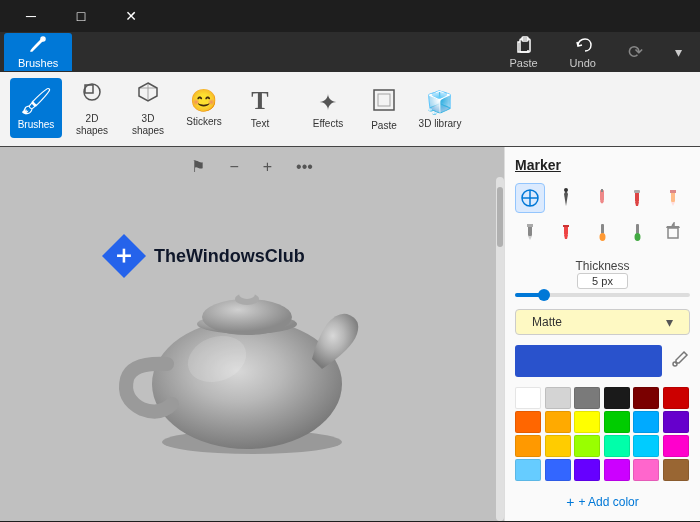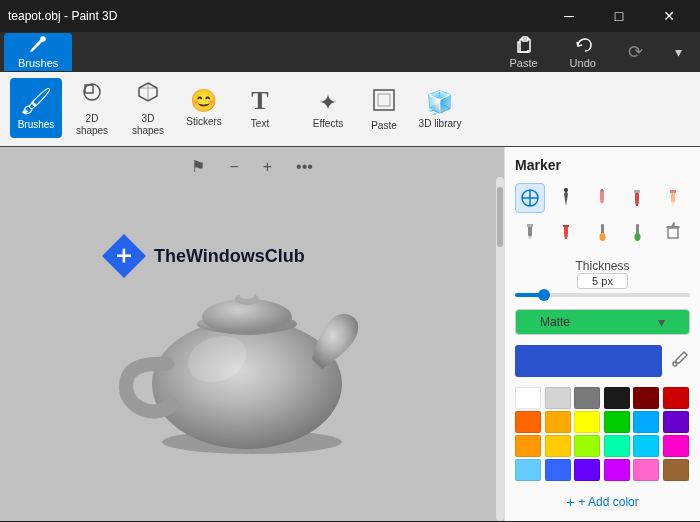--- a/index.html
+++ b/index.html
@@ -113,21 +113,21 @@
       display: flex; align-items: center; gap: 8px;
     }
 
     .right-panel {
       width: 196px;
       background: #fafafa;
       border-left: 1px solid #ddd;
       padding: 10px;
       overflow-y: auto;
     }
-    .panel-title { font-size: 14px; font-weight: 600; color: #222; margin-bottom: 10px; }
+    .panel-title { font-size: 14px; font-weight: 600; color: #222; margin-bottom: 10px; text-decoration: underline; }
 
     .brush-icons-grid {
       display: grid;
       grid-template-columns: repeat(5, 1fr);
       gap: 4px;
       margin-bottom: 12px;
     }
     .brush-icon-btn {
       width: 30px; height: 30px;
       background: transparent; border: 1px solid transparent;
@@ -150,22 +150,22 @@
     .thickness-slider { width: 100%; margin-bottom: 12px; }
     .slider-track { width: 100%; height: 4px; background: #ddd; border-radius: 2px; position: relative; }
     .slider-fill { width: 15%; height: 4px; background: #0078d7; border-radius: 2px; }
     .slider-thumb {
       width: 12px; height: 12px; background: #0078d7; border-radius: 50%;
       position: absolute; top: -4px; left: 13%;
     }
 
     .material-row {
       display: flex; align-items: center; justify-content: space-between;
-      border: 1px solid #ccc; border-radius: 4px; padding: 4px 24px;
-      margin-bottom: 10px; cursor: pointer; background: #22c55e;
+      border: 1px solid #ccc; border-radius: 4px; padding: 4px 16px;
+      margin-bottom: 10px; cursor: pointer; background: #fef9c3;
     }
     .material-label { font-size: 12px; color: #333; }
 
     .color-preview-row {
       display: flex; align-items: center; gap: 8px; margin-bottom: 10px;
     }
     .color-preview-box {
       flex: 1; height: 32px; background: #2952cc; border-radius: 3px;
     }
     .eyedropper-btn {
@@ -193,23 +193,20 @@
       position: absolute; right: 0; top: 30px; bottom: 0; border-radius: 4px;
     }
     .scrollbar-thumb {
       width: 6px; height: 60px; background: #b0b0b0; border-radius: 4px; margin: 0 auto; margin-top: 10px;
     }
   </style>
 </head>
 <body>
 
 <div class="title-bar">
-  <div class="title-bar-left">
-    <span>teapot.obj - Paint 3D</span>
-  </div>
   <div class="title-bar-controls">
     <button class="title-bar-btn">─</button>
     <button class="title-bar-btn">□</button>
     <button class="title-bar-btn close">✕</button>
   </div>
 </div>
 
 <div class="ribbon">
   <div class="ribbon-top">
     <button class="ribbon-tab-btn active">

